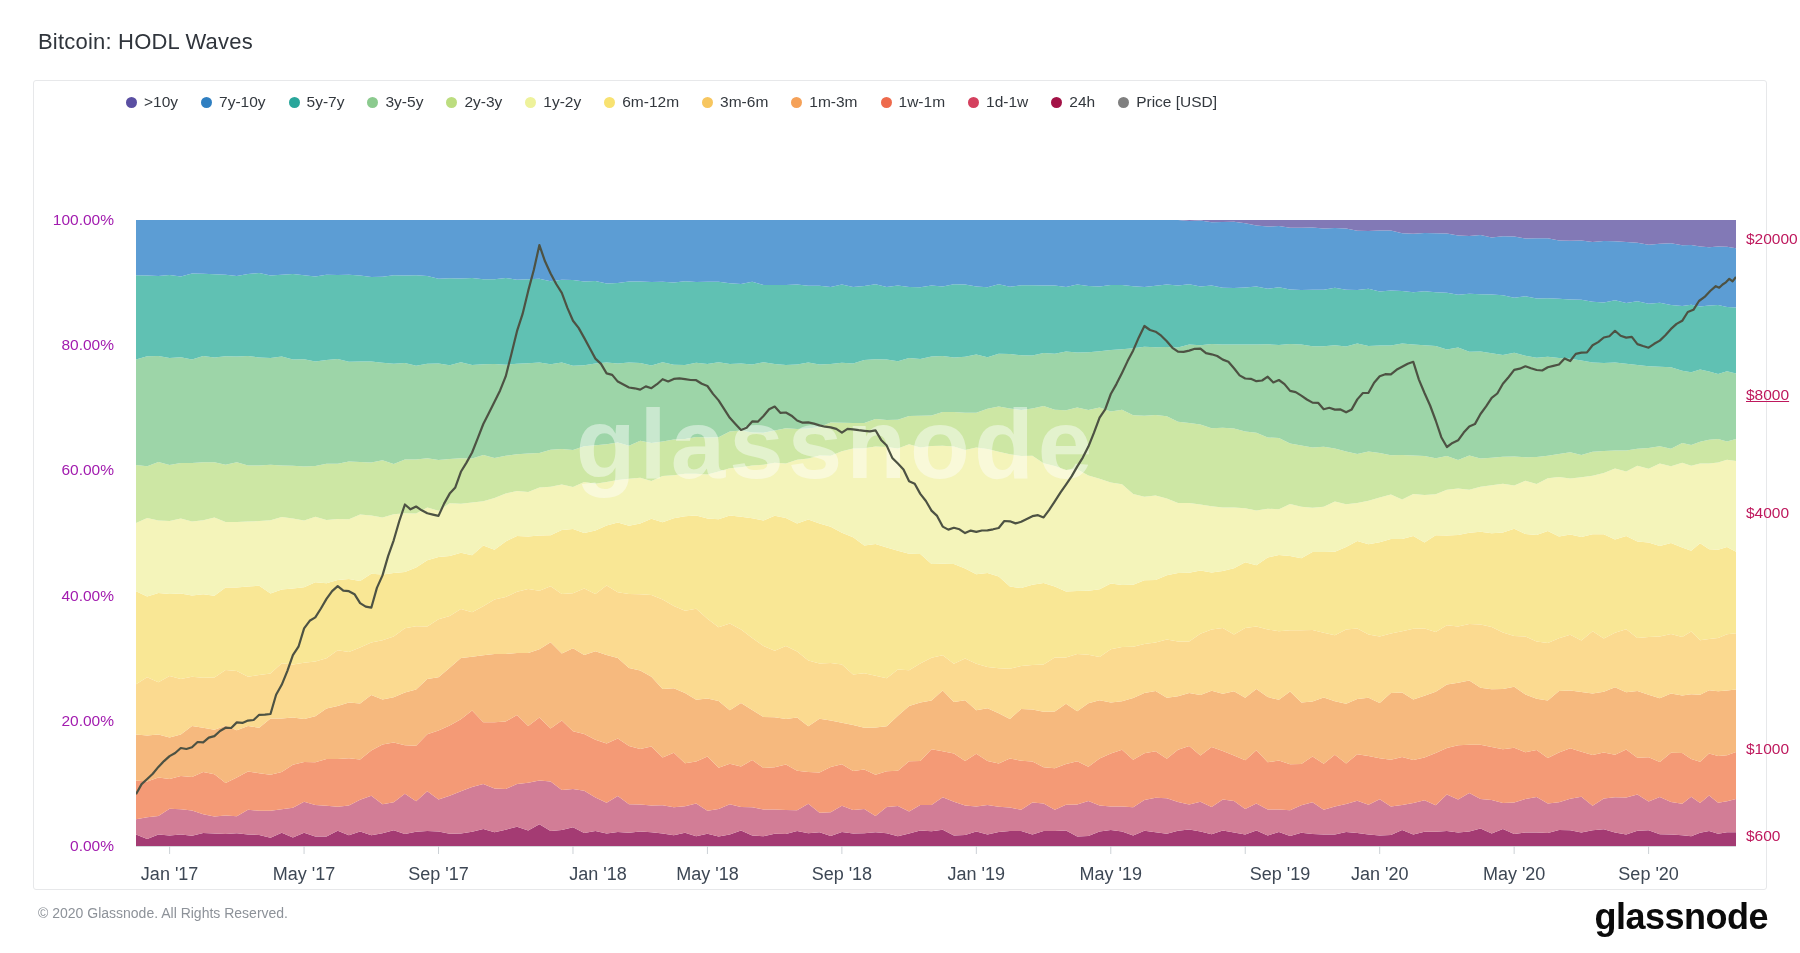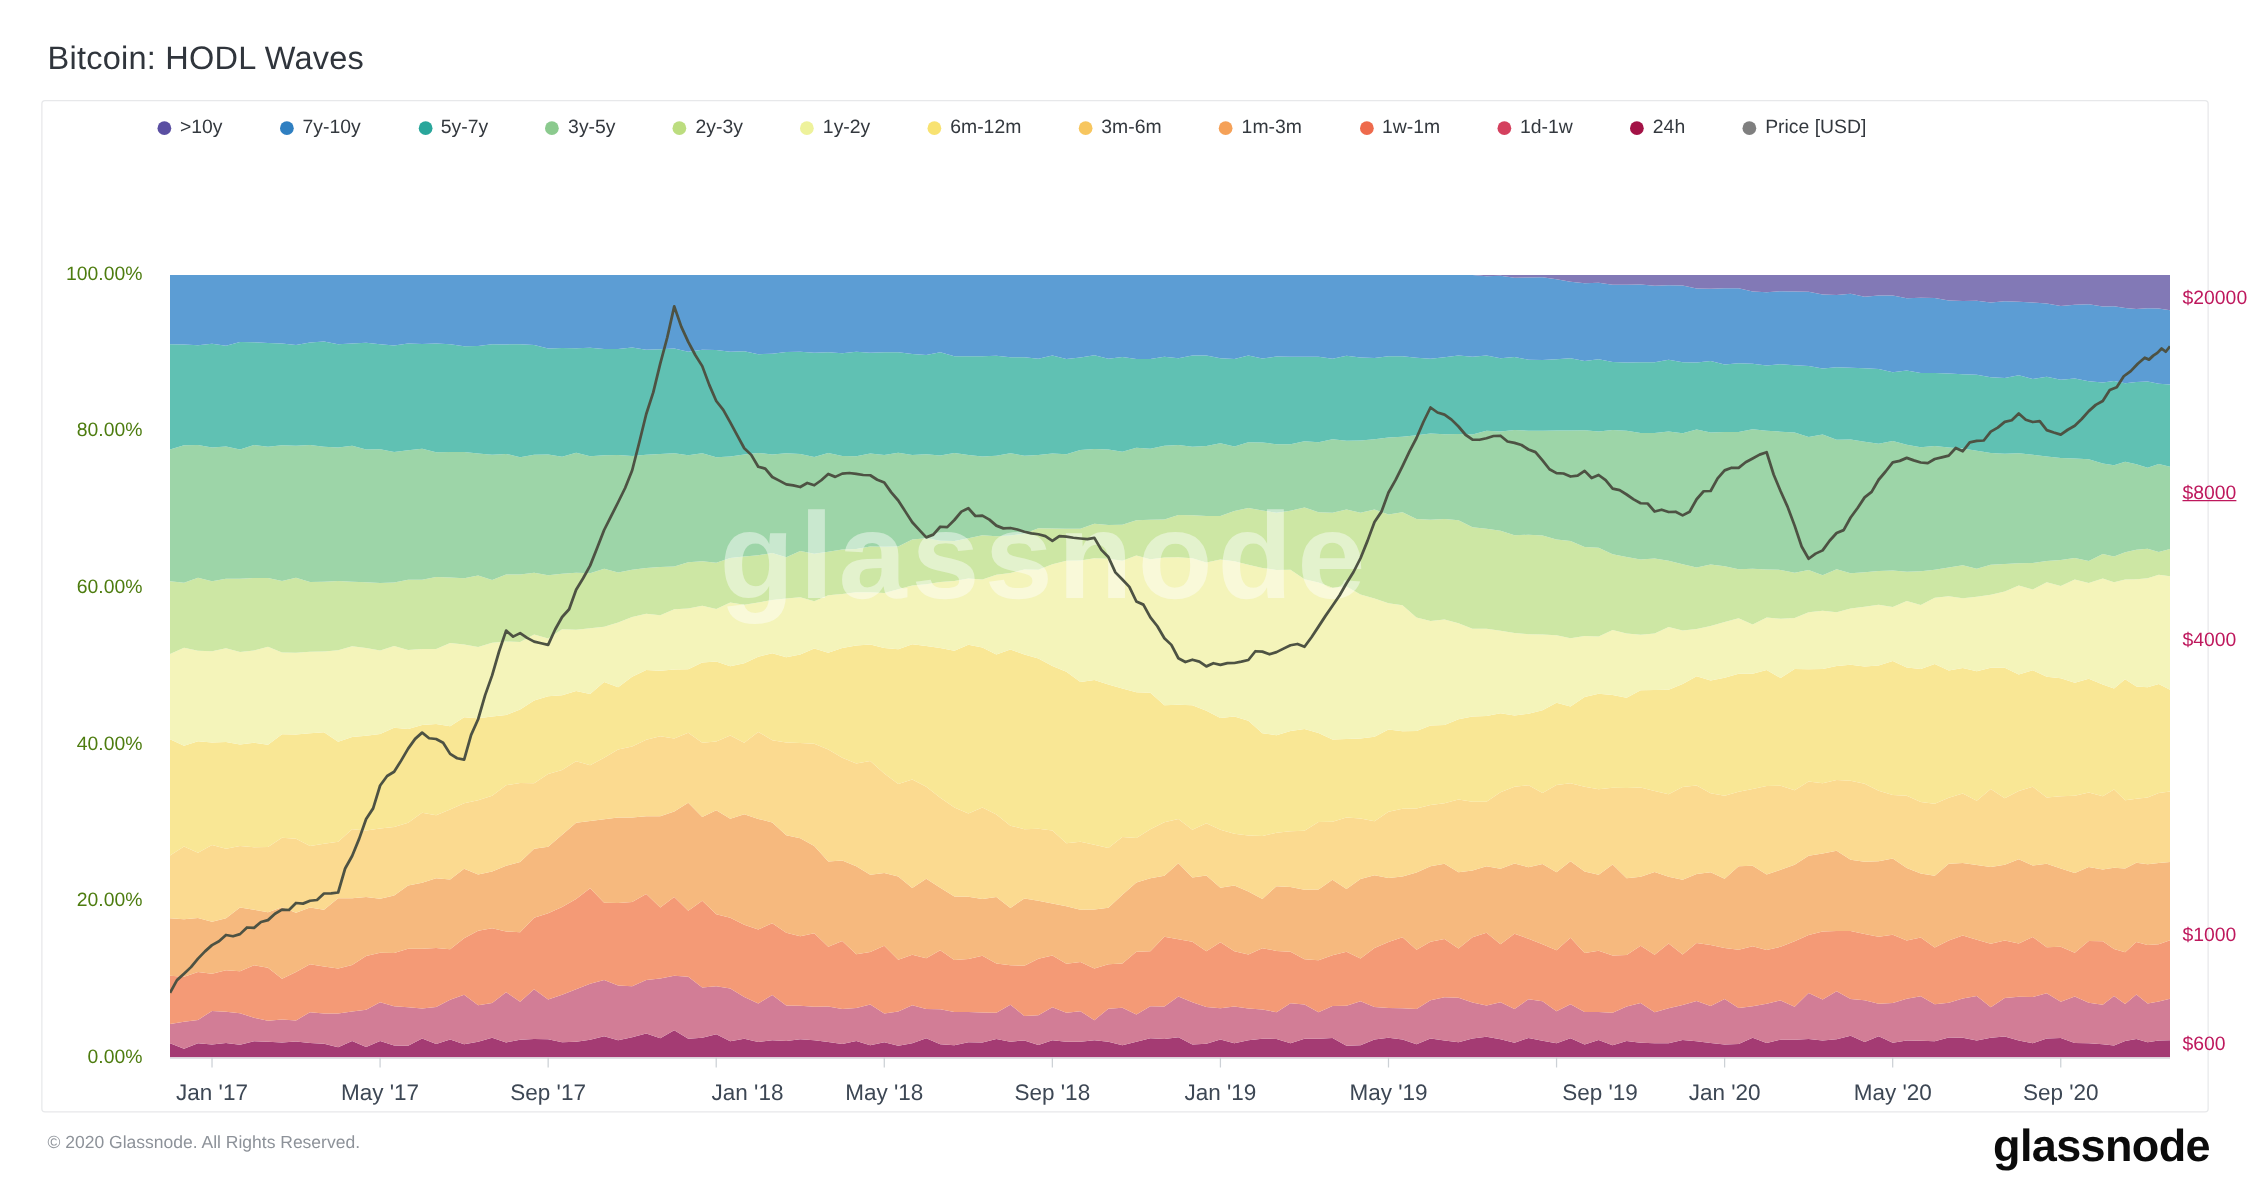--- a/index.html
+++ b/index.html
@@ -1,25 +1,25 @@
 <!DOCTYPE html>
 <html><head>
 <meta charset="utf-8">
 <style>
   html,body{margin:0;padding:0;background:#fff;}
   body{width:1800px;height:953px;position:relative;font-family:"Liberation Sans",sans-serif;overflow:hidden;}
-  .page-title{position:absolute;left:38px;top:14px;font-size:26px;font-weight:500;color:#30353c;letter-spacing:.2px;}
+  .page-title{position:absolute;left:38px;top:14px;font-size:22px;font-weight:500;color:#30353c;letter-spacing:.2px;}
   .panel{position:absolute;left:33px;top:80px;width:1734px;height:810px;background:#fff;border:1px solid #e7e8ea;border-radius:3px;box-sizing:border-box;}
-  .legend{position:absolute;left:92px;right:30px;top:12px;display:flex;align-items:center;gap:46px;flex-wrap:nowrap;}
+  .legend{position:absolute;left:92px;right:30px;top:12px;display:flex;align-items:center;gap:23px;flex-wrap:nowrap;}
   .legend-item{display:flex;align-items:center;gap:7px;cursor:pointer;white-space:nowrap;}
   .legend-dot{width:11px;height:11px;border-radius:50%;flex:0 0 auto;}
   .legend-label{font-size:15.5px;color:#33383e;}
   .plot-stage{position:absolute;left:102px;top:139px;width:1600px;height:640px;}
   .ylab-left{position:absolute;left:0;top:139px;width:92px;height:626px;}
-  .ylab-left .tick{position:absolute;right:12px;transform:translateY(-50%);font-size:15.5px;color:#4d7c0f;white-space:nowrap;}
+  .ylab-left .tick{position:absolute;right:12px;transform:translateY(-50%);font-size:15.5px;color:#a21caf;white-space:nowrap;}
   .ylab-right{position:absolute;left:1712px;top:139px;width:80px;height:626px;}
   .ylab-right .tick{position:absolute;left:0;transform:translateY(-50%);font-size:15.5px;color:#be185d;white-space:nowrap;}
   .xlabs{position:absolute;left:102px;top:779px;width:1600px;height:24px;}
   .xlabs .tick{position:absolute;transform:translateX(-50%);font-size:18px;color:#3d4754;white-space:nowrap;top:4px;}
   .footer-copy{position:absolute;left:38px;top:905px;font-size:14px;color:#8d9299;}
   .footer-logo{position:absolute;right:32px;top:896px;font-size:36px;font-weight:700;color:#0b0b0b;letter-spacing:-.5px;text-decoration:none;cursor:pointer;}
   svg{display:block;}
 </style>
 </head>
 <body>

